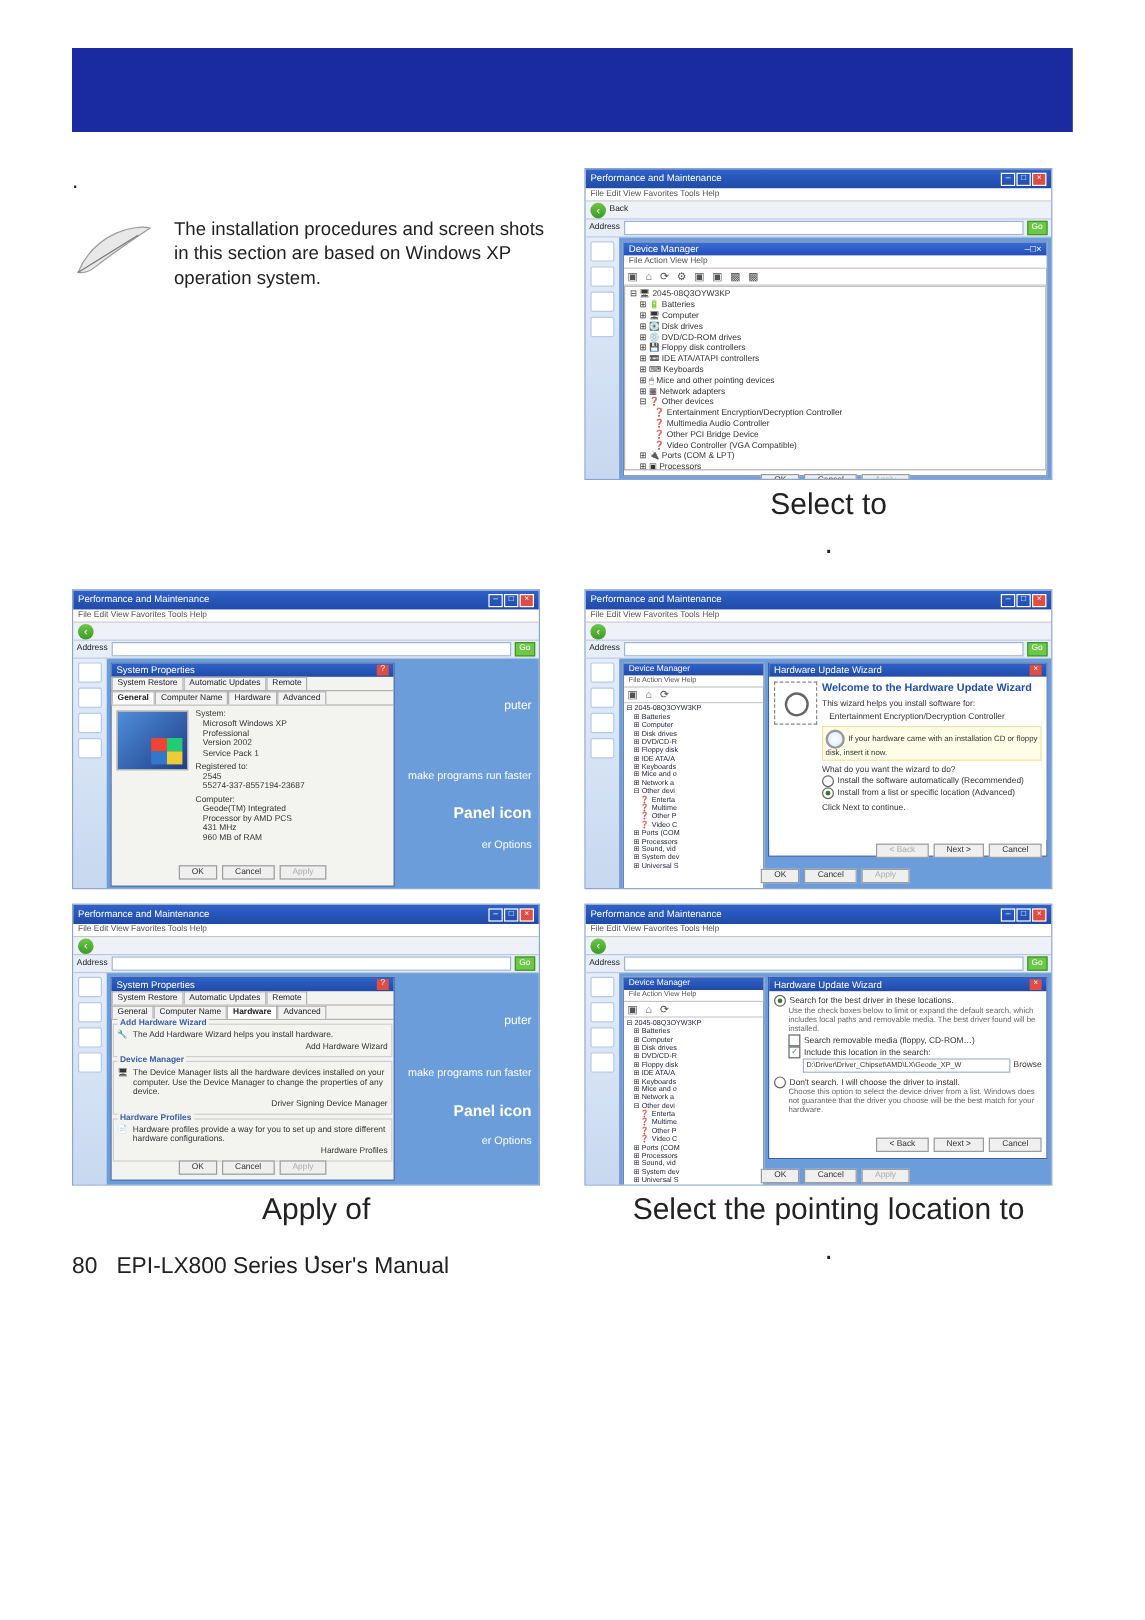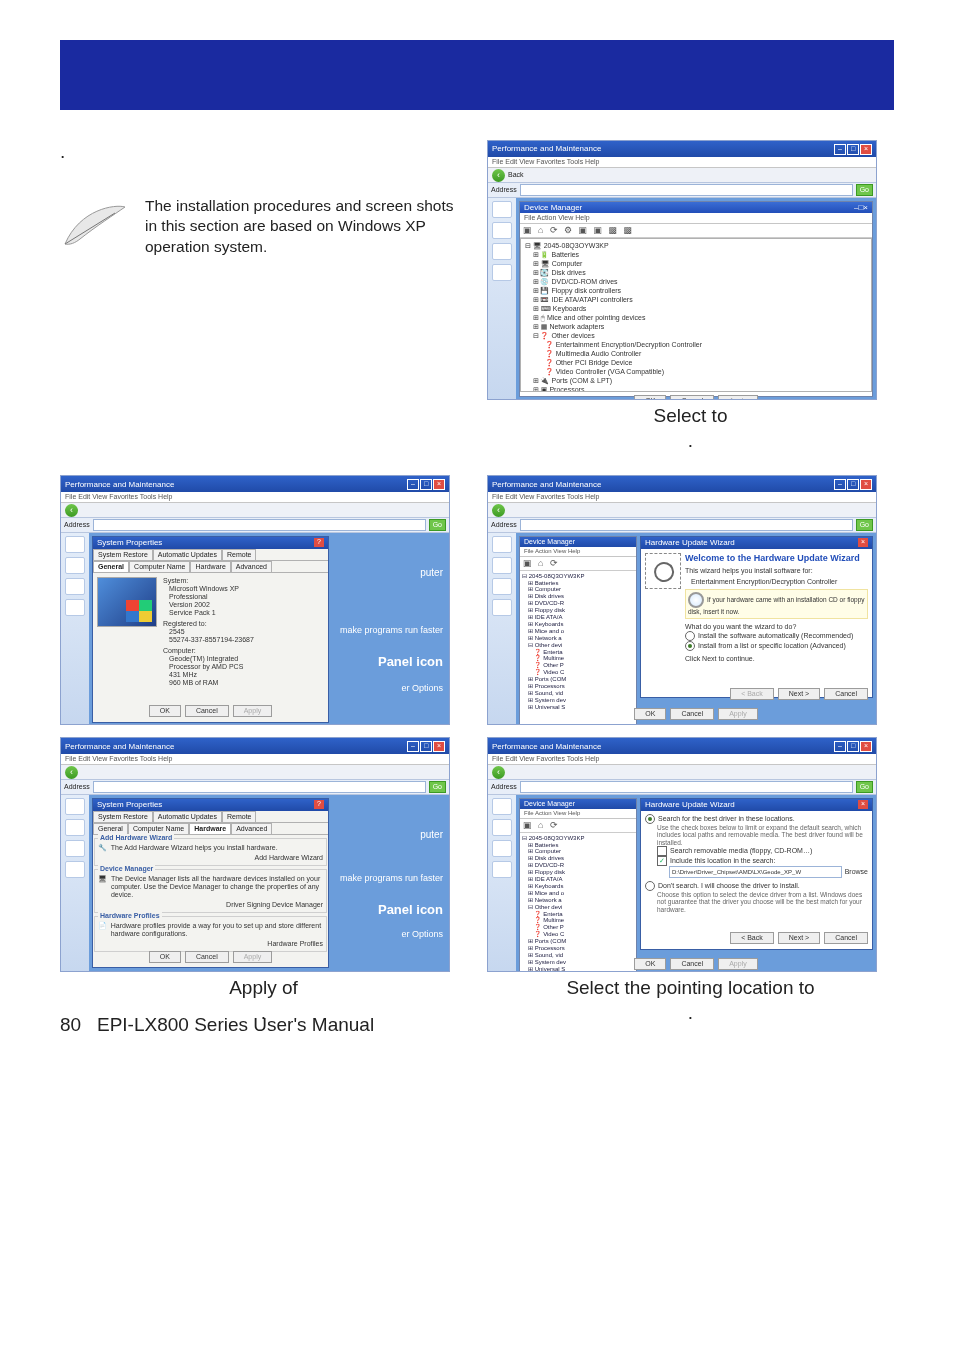--- a/index.html
+++ b/index.html
@@ -29,38 +29,38 @@
     display: flex;
     gap: 20px;
     margin-top: 18px;
   }
   .col {
     flex: 1;
     min-width: 0;
   }
   .note-row {
     display: flex;
-    align-items: center;
+    align-items: flex-start;
     gap: 15px;
-    margin-top: 30px;
+    margin-top: 16px;
   }
   .feather {
     width: 70px;
     height: 55px;
     position: relative;
     flex: 0 0 70px;
   }
   .feather svg { width:100%; height:100%; }
   .note-text {
     font-size: 15.5px;
     line-height: 1.35;
   }
   .caption {
     text-align: center;
-    font-size: 19px;
+    font-size: 25px;
     margin-top: 4px;
     line-height: 1.3;
   }
   .row2 {
     display: flex;
     gap: 20px;
     margin-top: 22px;
   }
   .row3 {
     display: flex;

